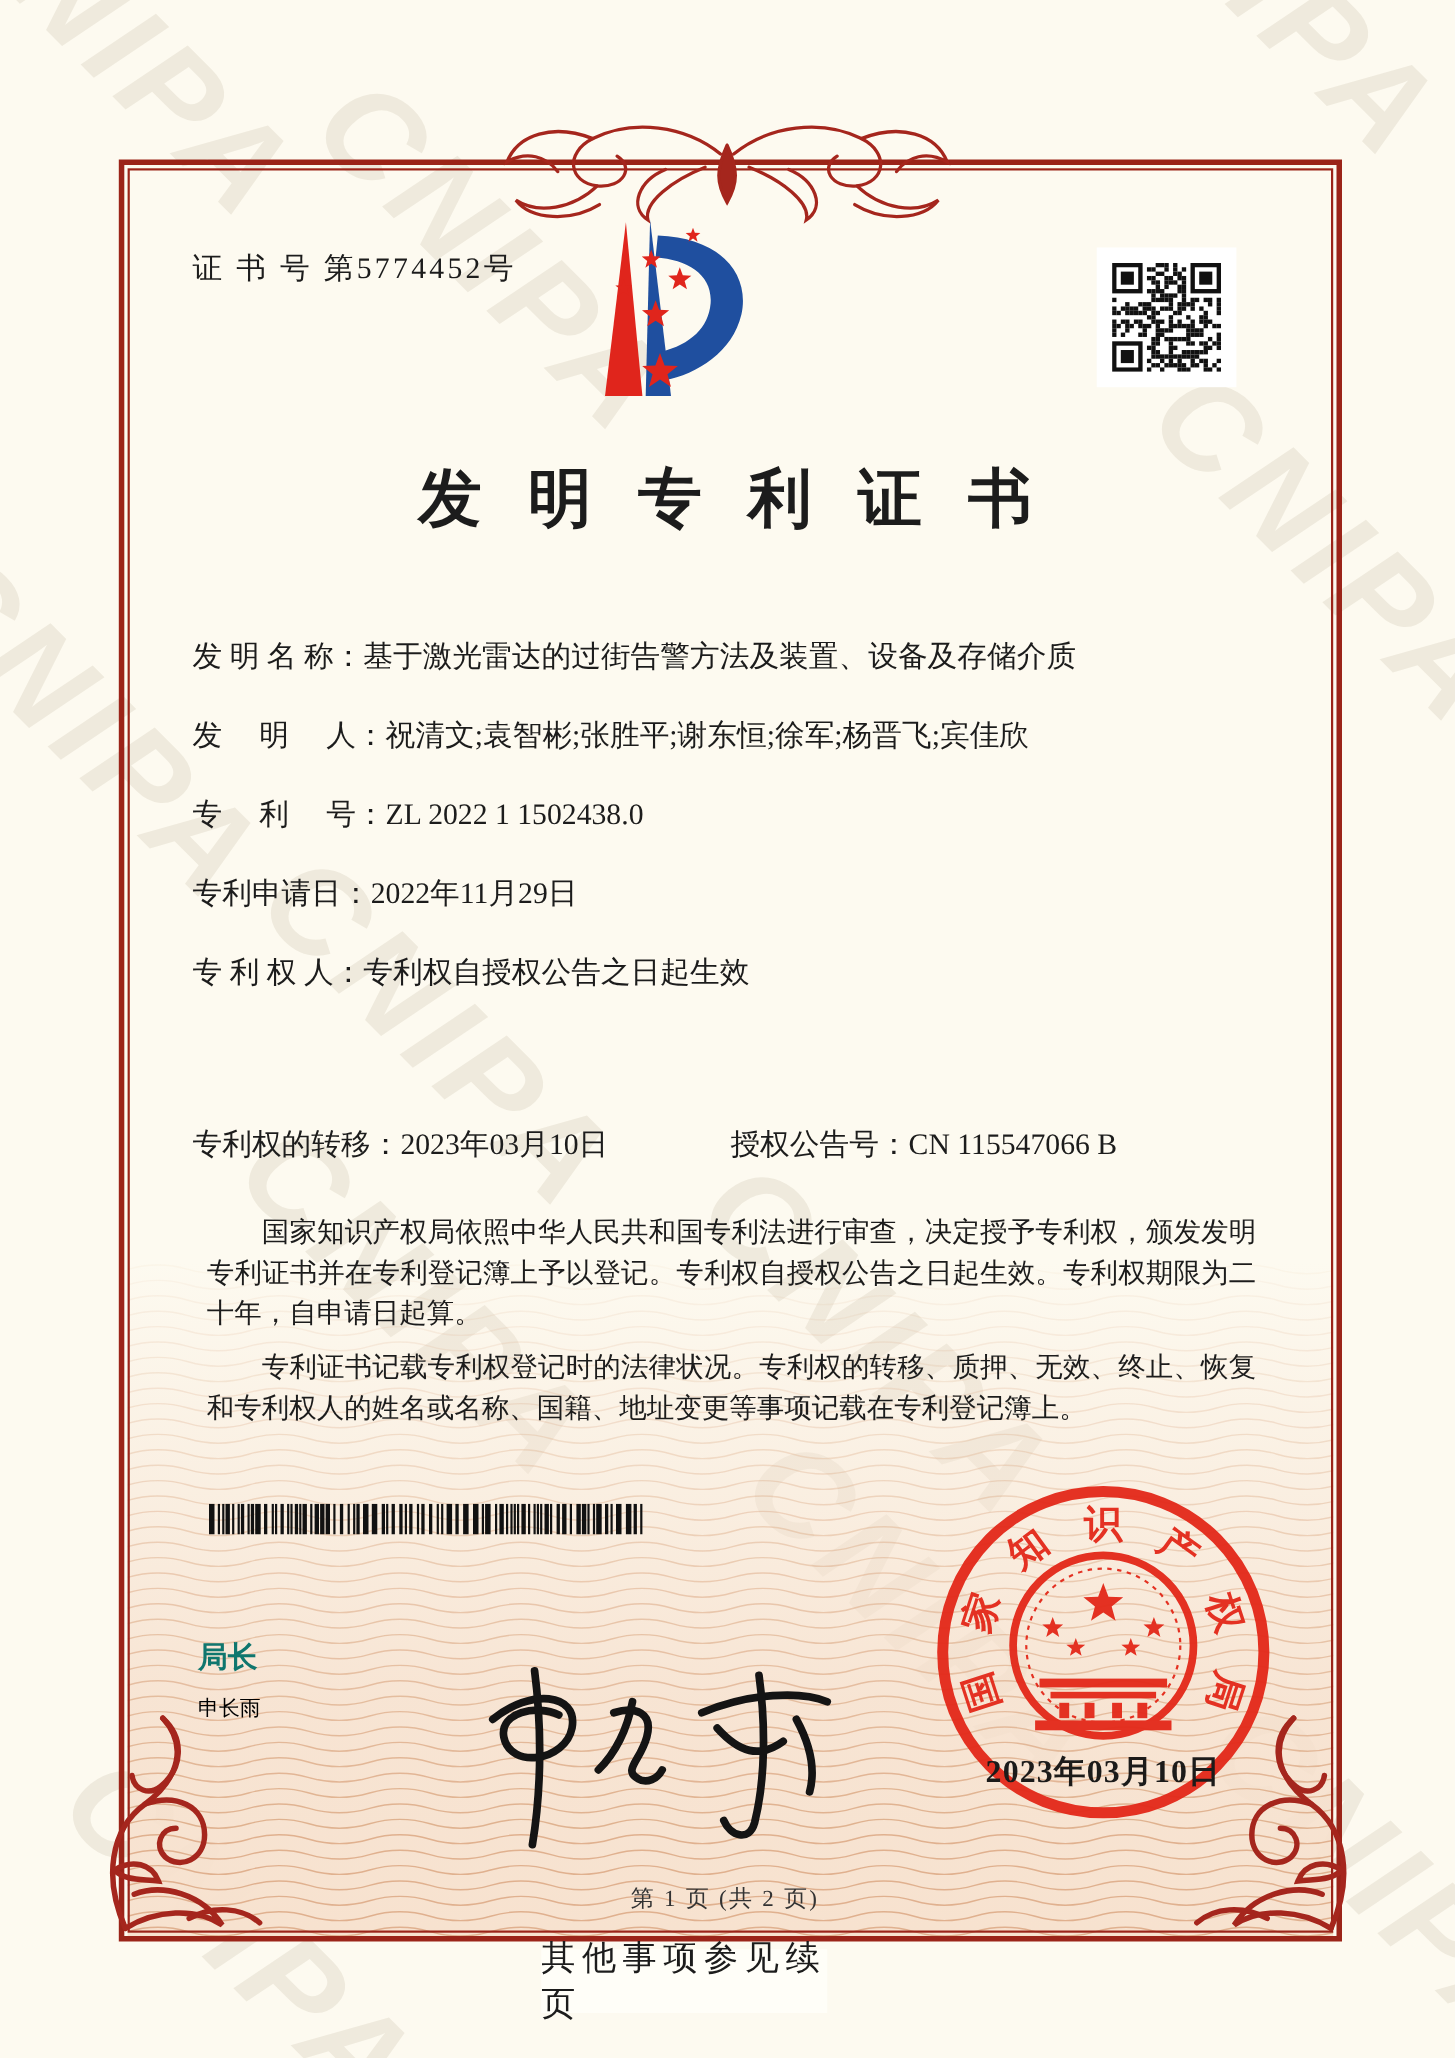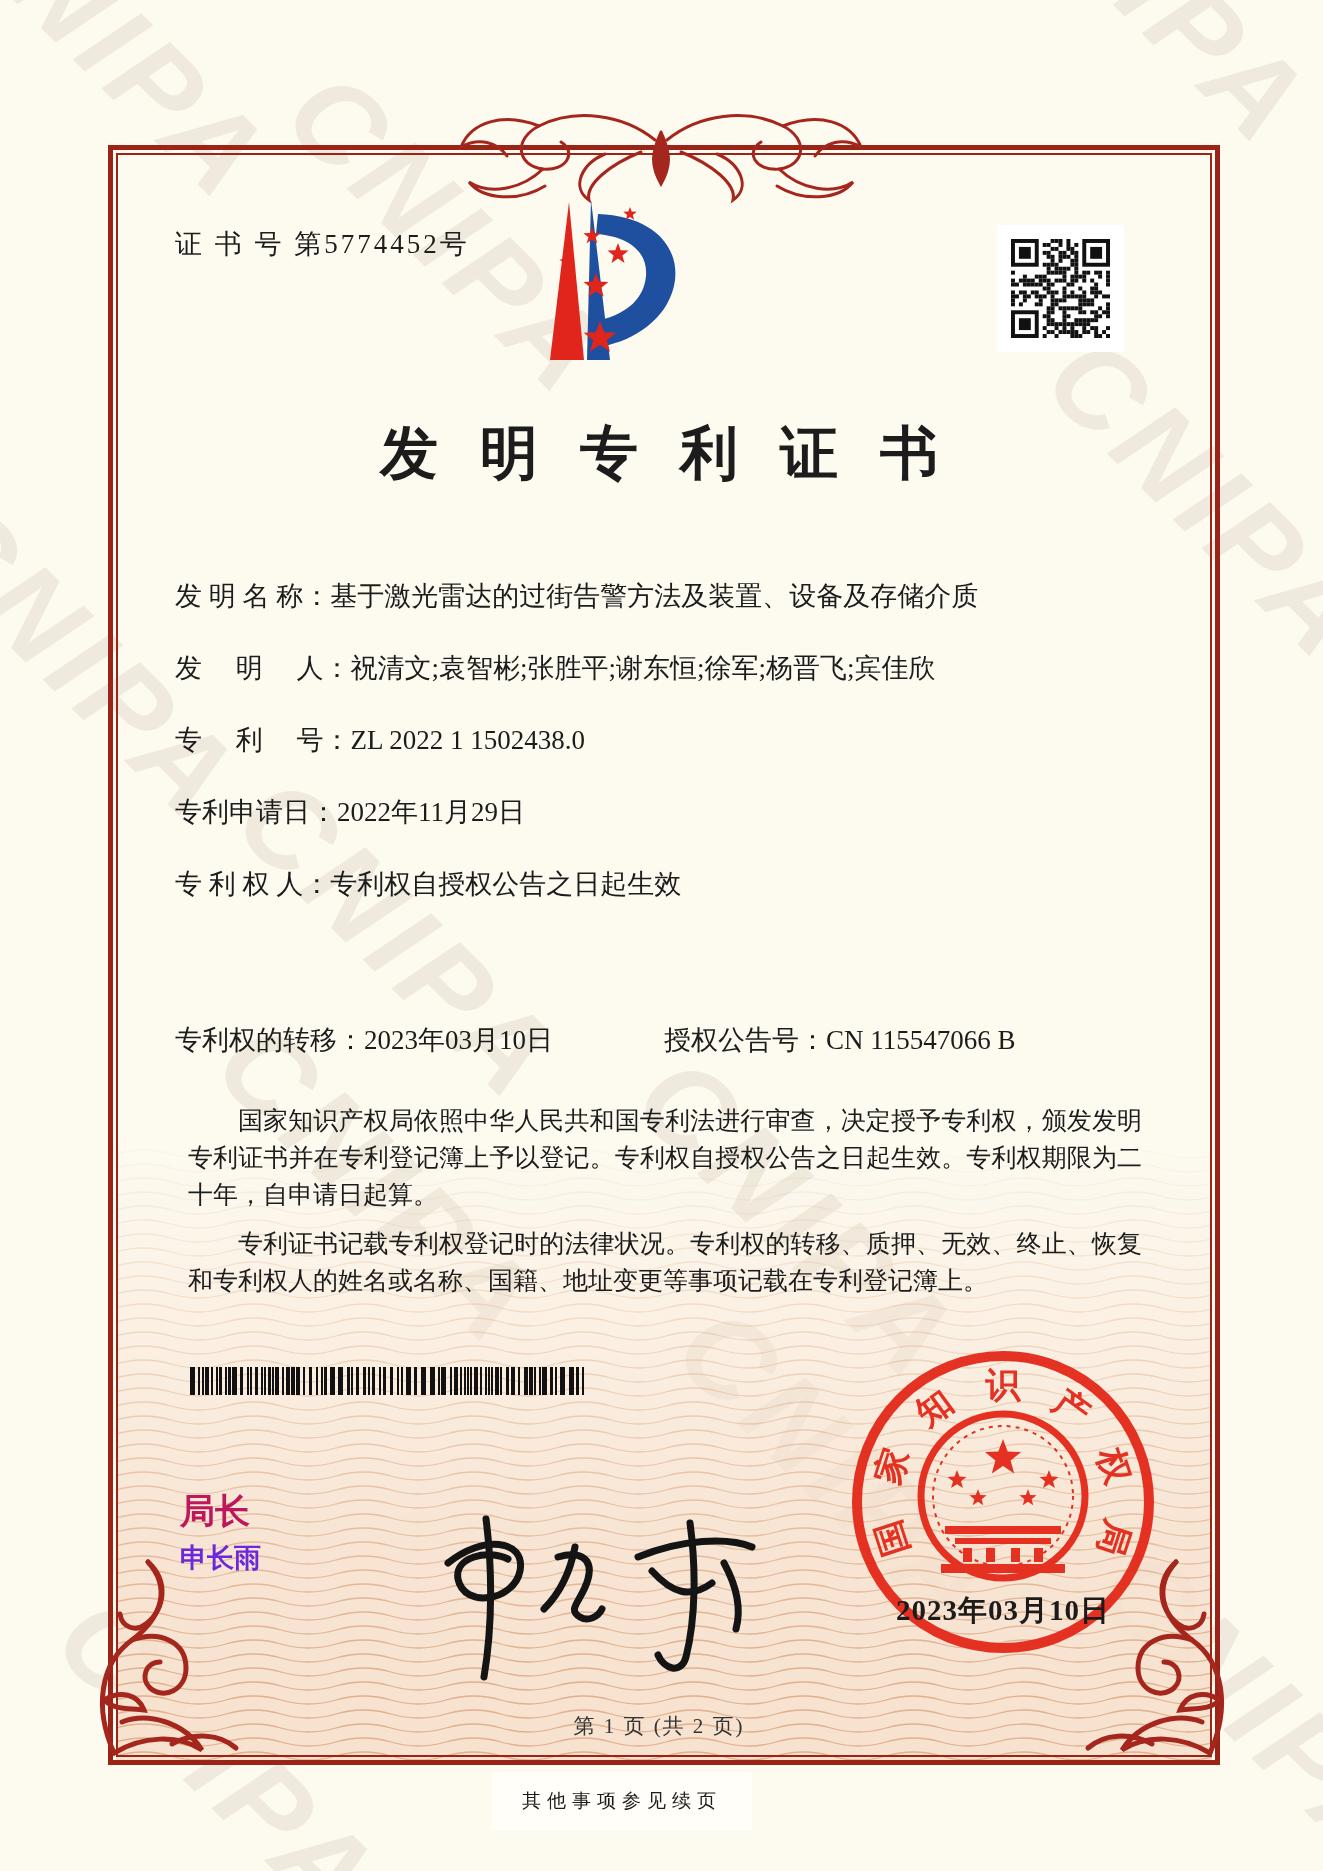--- a/index.html
+++ b/index.html
@@ -55,23 +55,23 @@
   .f6{top:1022px;} .f7{top:1022px; left:664px;}
   
   .body-text{
     position:absolute; left:176px; top:1090px; width:978px; z-index:4;
     font-size:25px; line-height:37px; text-align:justify;
   }
   .body-text p{margin:12px; text-indent:2em;}
   
   .barcode{position:absolute; left:190px; top:1367px; z-index:4;}
   .director-title{position:absolute; left:180px; top:1488px; z-index:4;
-    font-family:"Liberation Sans","DejaVu Sans",sans-serif; font-size:35px; font-weight:bold; color:#be185d;}
+    font-family:"Liberation Sans","DejaVu Sans",sans-serif; font-size:27px; font-weight:bold; color:#0f766e;}
   .director-name{position:absolute; left:180px; top:1540px; z-index:4;
-    font-family:"Liberation Sans","DejaVu Sans",sans-serif; font-size:27px; font-weight:bold; color:#6d28d9;}
+    font-family:"Liberation Sans","DejaVu Sans",sans-serif; font-size:19px; font-weight:normal; color:#000000;}
   .signature{position:absolute; left:390px; top:1505px; z-index:5;}
   
   .seal{
     position:absolute; left:852px; top:1351px; width:302px; height:302px; z-index:5;
     opacity:0.95;
   }
   .seal-ring{
     position:absolute; inset:0; border:10px solid #e32819; border-radius:50%;
   }
   .seal-char{
@@ -85,21 +85,21 @@
   .seal svg.emblem{position:absolute; left:56px; top:50px;}
   
   .page-info{
     position:absolute; left:108px; top:1712px; width:1102px; text-align:center;
     font-size:21px; color:#333; z-index:4; letter-spacing:2px;
   }
   .cont-box{
     position:absolute; left:492px; top:1772px; width:260px; height:58px;
     background:#fffef8; z-index:4; display:flex; align-items:center; justify-content:center;
   }
-  .cont-box span{font-size:19px; letter-spacing:6px;}
+  .cont-box span{font-size:31px; letter-spacing:6px;}
 </style>
 </head>
 <body>
 
 <div class="page">
 
   <div id="wm-layer">
       <div class="wm" style="left: -90px; top: -30px;">CNIPA</div>
       <div class="wm" style="left: 950px; top: -85px;">CNIPA</div>
       <div class="wm" style="left: 250px; top: 165px;">CNIPA</div>

